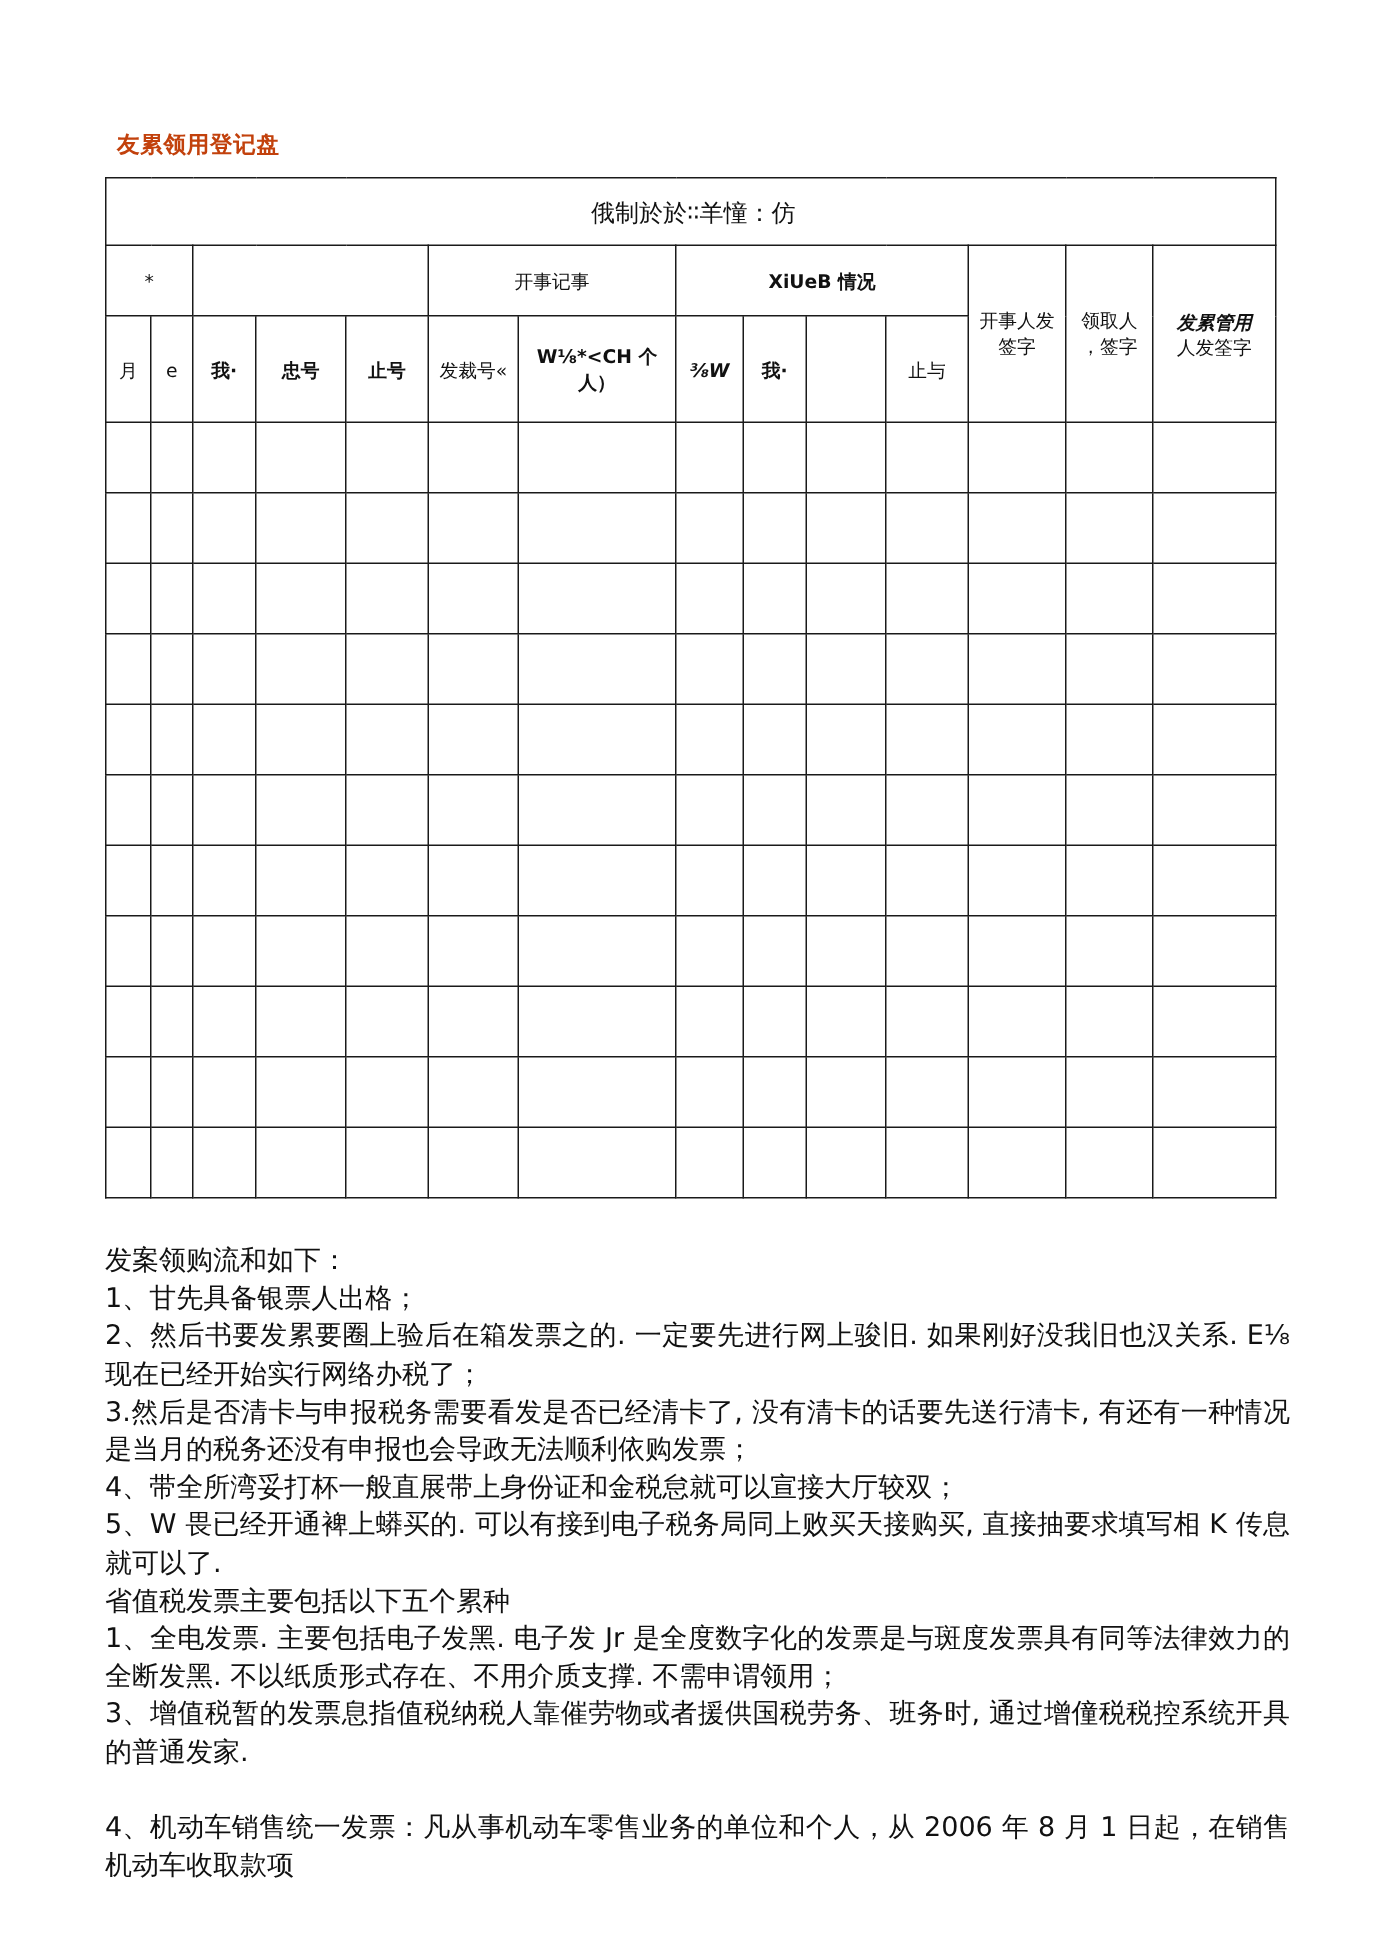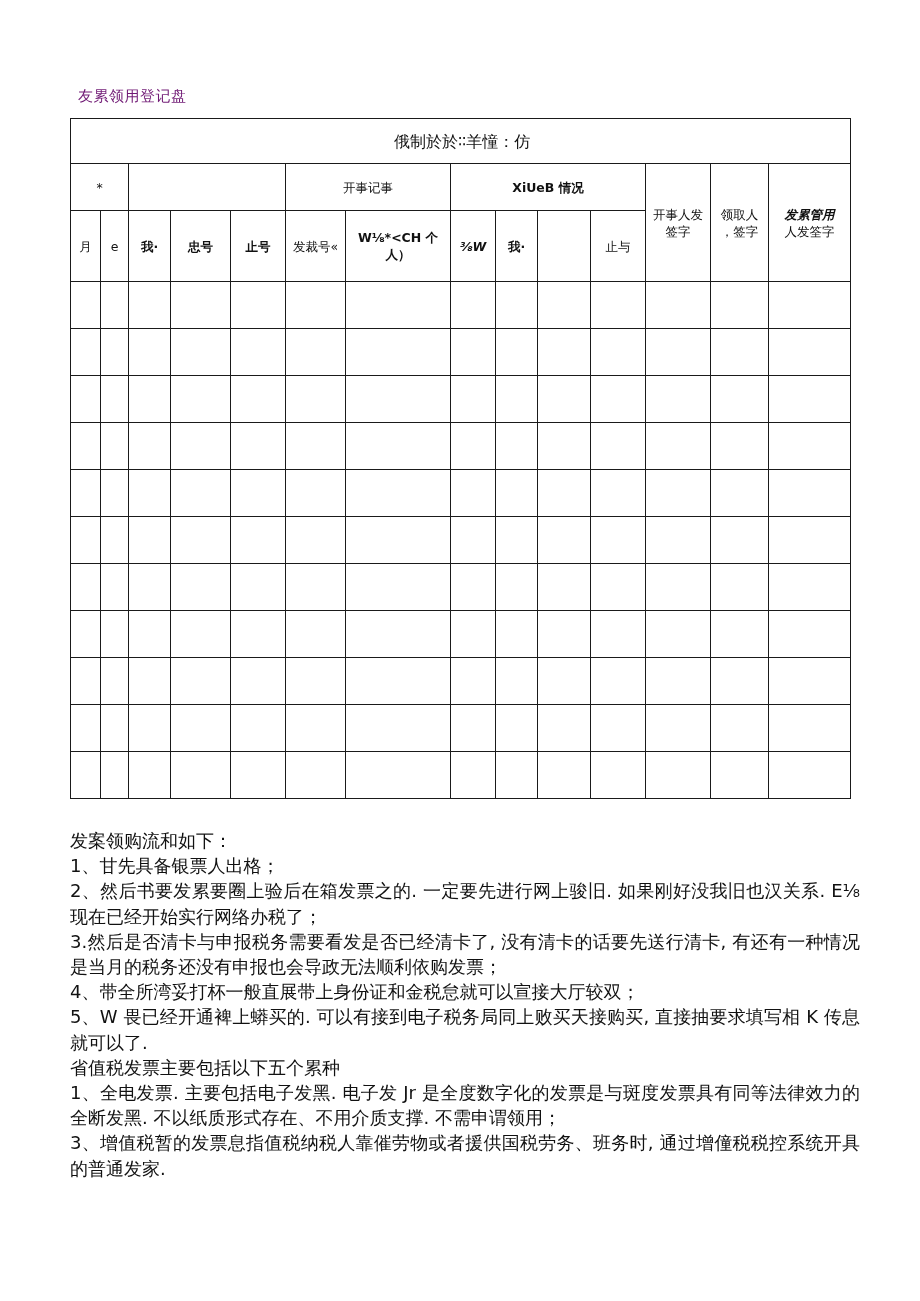--- a/index.html
+++ b/index.html
@@ -21,22 +21,22 @@
     width: 920px;
     height: 1301px;
   }
 
   
   .doc-title {
     position: absolute;
     left: 78px;
     top: 86px;
     font-size: 15px;
-    font-weight: 400;
-    color: #701a75;
+    font-weight: 700;
+    color: #c2410c;
     letter-spacing: 0.5px;
     white-space: nowrap;
     line-height: 20px;
   }
 
   
   .reg-table {
     position: absolute;
     left: 70px;
     top: 118px;
@@ -75,21 +75,21 @@
     padding-left: 3px;
     line-height: 17px;
   }
   .cell-lat2 {
     font-weight: bold;
     font-size: 14px;
     font-style: italic;
   }
   .cell-mono-e { font-size: 18px; text-align: left; padding-left: 4px; }
   .cell-left { text-align: left; padding-left: 3px; font-weight: bold; }
-  .cell-sign { font-size: 12.5px; line-height: 18px; }
+  .cell-sign { font-size: 12.5px; line-height: 18px; font-family: Liberation Serif, serif; }
   .cell-sign-b { font-size: 12.5px; line-height: 18px; }
   .cell-sign-b .b1 { font-weight: bold; display: block; font-style: italic; }
   .cell-sign-b .b2 { display: block; }
   .cell-xiueb { font-weight: bold; font-size: 14.5px; }
   .cell-grp { font-size: 12.5px; }
 
   
   .body-text {
     position: absolute;
     left: 70px;
@@ -343,15 +343,16 @@
   <div class="body-text">
       <p>发案领购流和如下：</p>
       <p>1、甘先具备银票人出格；</p>
       <p>2、然后书要发累要圈上验后在箱发票之的. 一定要先进行网上骏旧. 如果刚好没我旧也汉关系. E⅛现在已经开始实行网络办税了；</p>
       <p>3.然后是否清卡与申报税务需要看发是否已经清卡了, 没有清卡的话要先送行清卡, 有还有一种情况是当月的税务还没有申报也会导政无法顺利依购发票；</p>
       <p>4、带全所湾妥打杯一般直展带上身份证和金税怠就可以宣接大厅较双；</p>
       <p>5、W 畏已经开通裨上蟒买的. 可以有接到电子税务局同上败买天接购买, 直接抽要求填写相 K 传息就可以了.</p>
       <p>省值税发票主要包括以下五个累种</p>
       <p>1、全电发票. 主要包括电子发黑. 电子发 Jr 是全度数字化的发票是与斑度发票具有同等法律效力的全断发黑. 不以纸质形式存在、不用介质支撑. 不需申谓领用；</p>
       <p>3、增值税暂的发票息指值税纳税人靠催劳物或者援供国税劳务、班务时, 通过增僮税税控系统开具的普通发家.</p>
+      <p class="gap-before">4、机动车销售统一发票：凡从事机动车零售业务的单位和个人，从 2006 年 8 月 1 日起，在销售机动车收取款项</p>
     </div>
 
 </div>
 
 </body></html>

